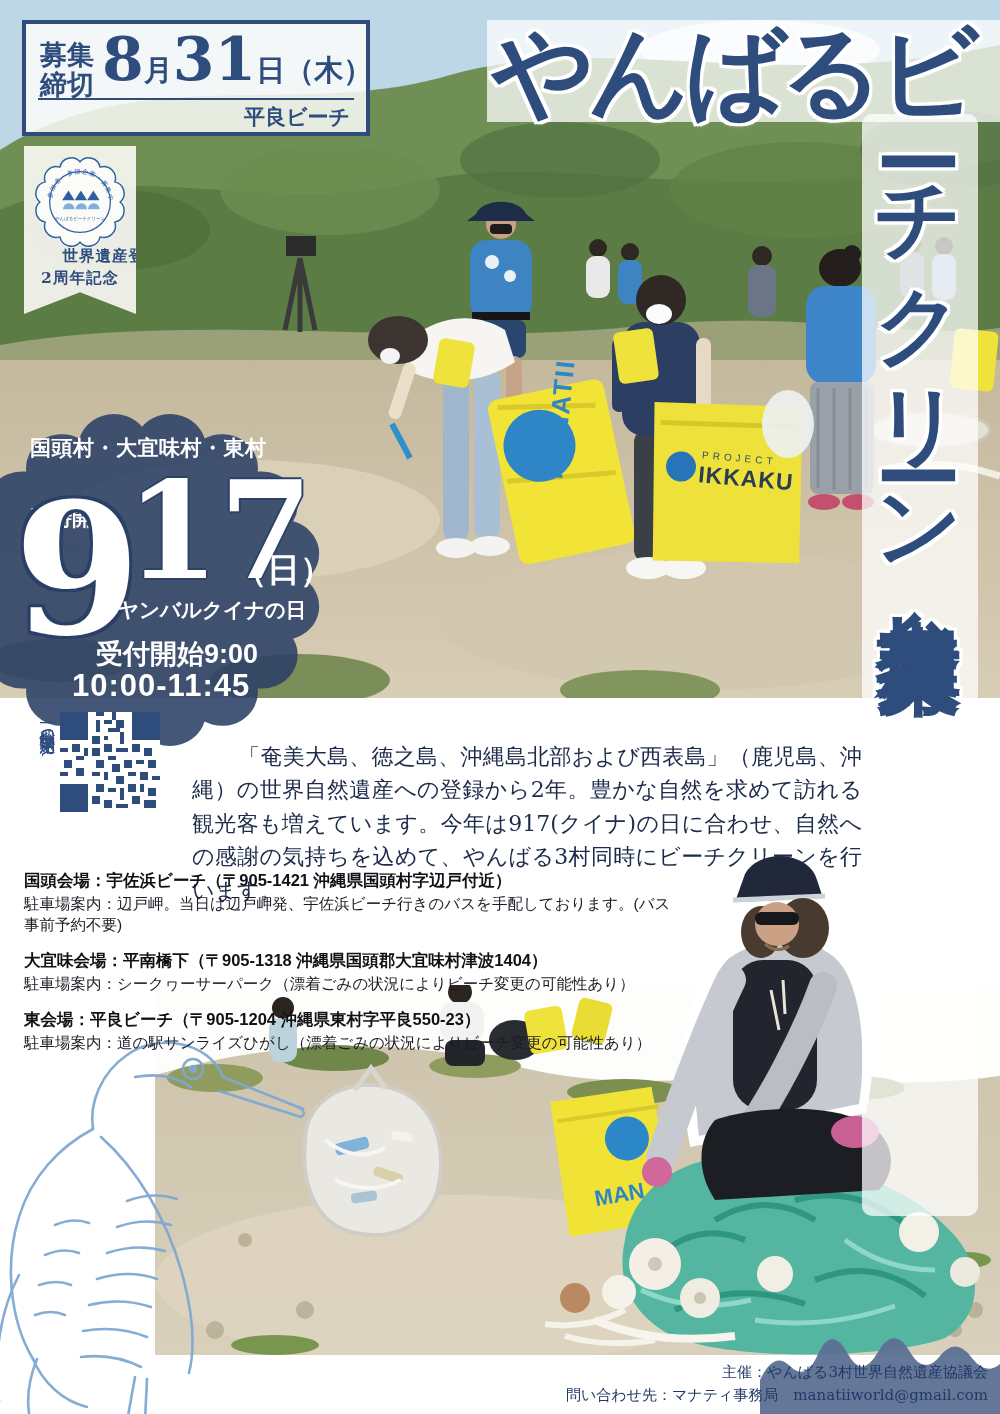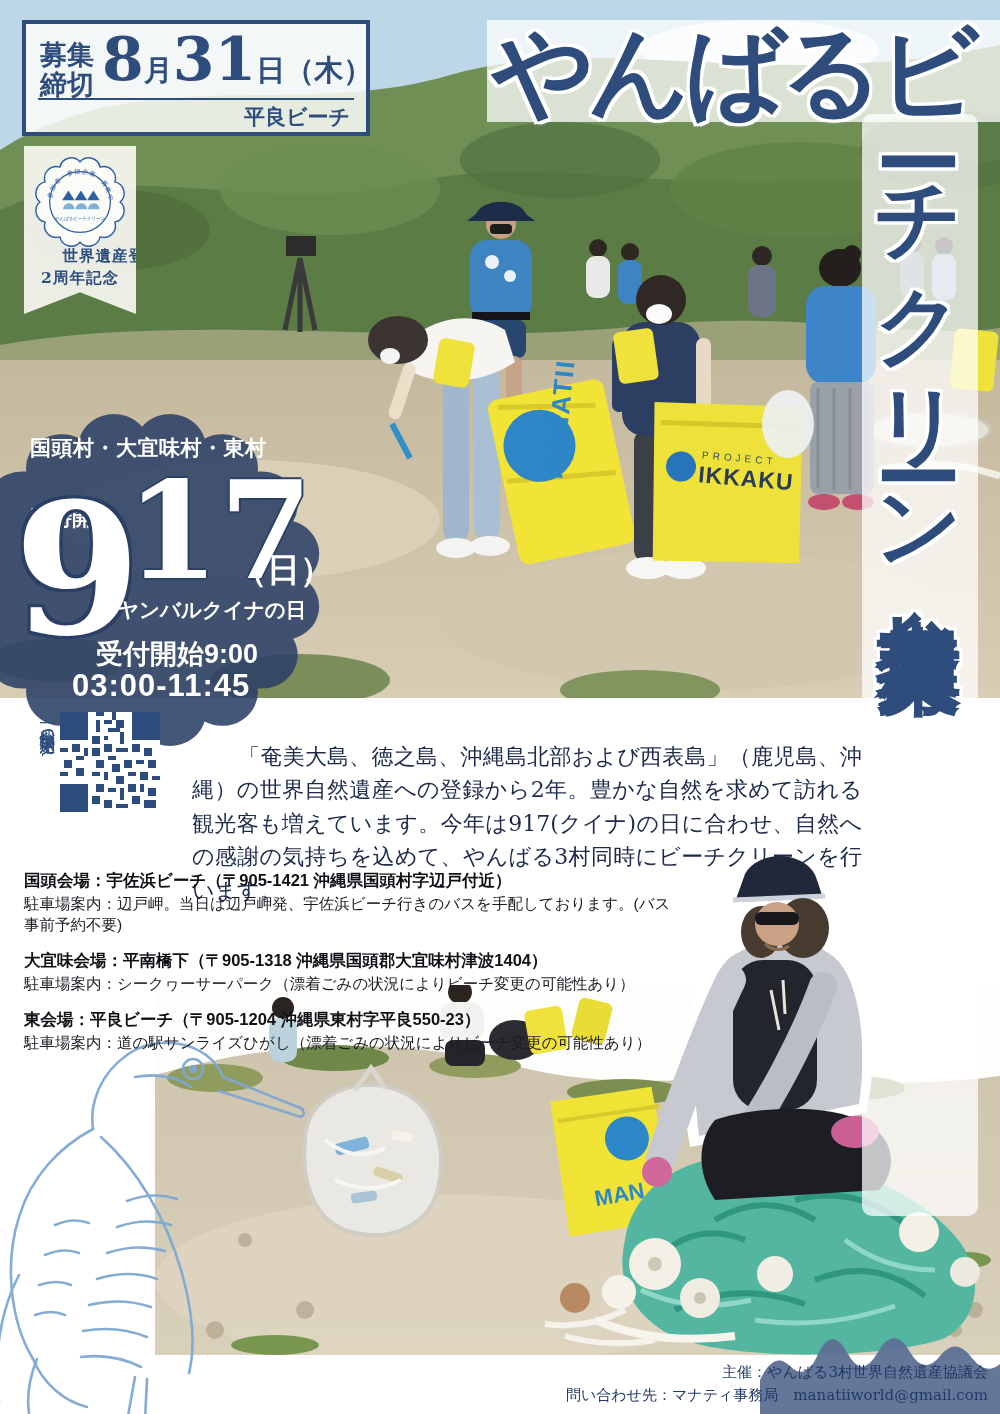--- a/index.html
+++ b/index.html
@@ -370,21 +370,21 @@
     <path d="M335,180 A34,34 0 0 1 323.2,239.3 A34,34 0 0 1 289.6,289.6 A34,34 0 0 1 239.3,323.2 A34,34 0 0 1 180,335 A34,34 0 0 1 120.7,323.2 A34,34 0 0 1 70.4,289.6 A34,34 0 0 1 36.8,239.3 A34,34 0 0 1 25,180 A34,34 0 0 1 36.8,120.7 A34,34 0 0 1 70.4,70.4 A34,34 0 0 1 120.7,36.8 A34,34 0 0 1 180,25 A34,34 0 0 1 239.3,36.8 A34,34 0 0 1 289.6,70.4 A34,34 0 0 1 323.2,120.7 A34,34 0 0 1 335,180 Z" fill="#2b4067" opacity=".88"></path>
   </svg>
   <div class="date-area">
     <div class="d-villages">国頭村・大宜味村・東村</div>
     <div class="d-sub">同時開催</div>
     <div class="d-9 serif">9</div>
     <div class="d-17 serif">17</div>
     <div class="d-week serif">（日）</div>
     <div class="d-tag">ヤンバルクイナの日</div>
     <div class="d-recep">受付開始9:00</div>
-    <div class="d-hours">03:00-11:45</div>
+    <div class="d-hours">10:00-11:45</div>
   </div>
 
   <div class="qr-label serif">一般参加申込用QR</div>
   <svg class="qr-code" viewBox="0 0 25 25" shape-rendering="crispEdges">
     <rect width="25" height="25" fill="#ffffff"></rect>
     <g fill="#2e4d7d">
       <rect x="0" y="0" width="7" height="7"></rect>
         <rect x="18" y="0" width="7" height="7"></rect>
         <rect x="0" y="18" width="7" height="7"></rect>
       <rect x="9" y="0" width="2" height="1"></rect>

